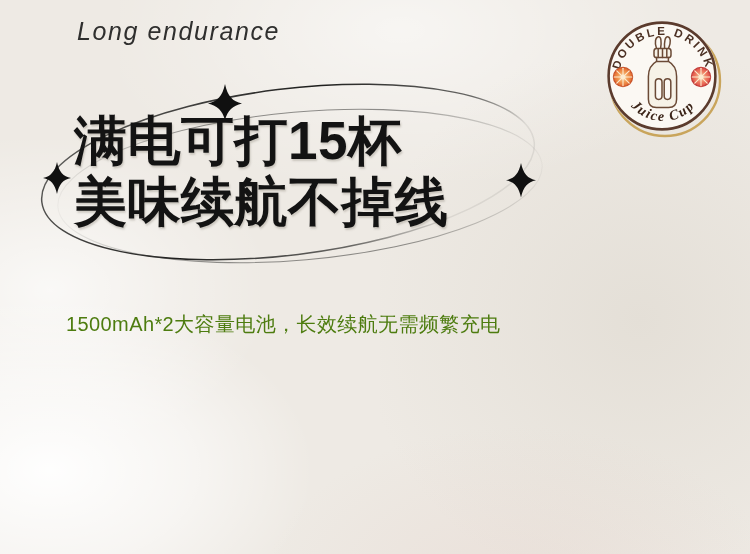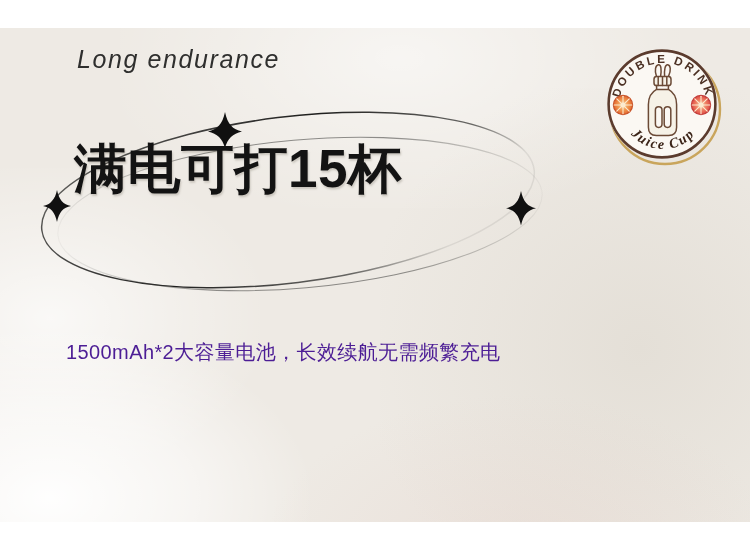--- a/index.html
+++ b/index.html
@@ -9,24 +9,23 @@
   body {
     width: 750px;
     height: 554px;
     overflow: hidden;
     font-family: "Liberation Sans", "DejaVu Sans", sans-serif;
   }
 
   #banner {
     position: relative;
     width: 750px;
-    height: 494px;
+    height: 554px;
     background: #eeeae4;
     overflow: hidden;
-    margin-top: 28px;
   }
 
   
   .glow {
     position: absolute;
     pointer-events: none;
   }
   .glow-left-low {
     left: -210px;
     top: 300px;
@@ -105,21 +104,21 @@
   
   #body-copy {
     position: absolute;
     left: 66px;
     top: 305px;
     line-height: 1.92;
   }
   #body-copy .bc-line {
     font-size: 20px;
     font-weight: 400;
-    color: #4c1d95;
+    color: #4d7c0f;
     letter-spacing: 0.4px;
     white-space: nowrap;
   }
 
   
   #badge {
     position: absolute;
     left: 601px;
     top: 15px;
     width: 124px;
@@ -166,20 +165,21 @@
     <path fill="#101010" d="M225 84 C227.6 96.4 232.6 101.4 242 103.5 C232.6 105.6 227.6 110.6 225 120
              C222.4 110.6 217.4 105.6 208 103.5 C217.4 101.4 222.4 96.4 225 84 Z"></path>
     <path fill="#101010" d="M57 162 C59.1 172.2 63.2 176.3 71 178 C63.2 179.7 59.1 183.8 57 194
              C54.9 183.8 50.8 179.7 43 178 C50.8 176.3 54.9 172.2 57 162 Z"></path>
     <path fill="#101010" d="M521 163 C523.3 174 527.7 178.4 536 180.3 C527.7 182.2 523.3 186.6 521 197.5
              C518.7 186.6 514.3 182.2 506 180.3 C514.3 178.4 518.7 174 521 163 Z"></path>
   </svg>
 
   <div id="headline">
     <div class="hl-line">满电可打15杯</div>
+    <div class="hl-line">美味续航不掉线</div>
   </div>
 
   <div id="body-copy">
     <div class="bc-line">1500mAh*2大容量电池，长效续航无需频繁充电</div>
   </div>
 
   <svg id="badge" viewBox="0 0 124 124">
     <defs>
       <path id="arcTop" d="M 18 64 A 44 44 0 0 1 106 64"></path>
       <path id="arcBottom" d="M 20 64 A 42 42 0 0 0 104 64"></path>

